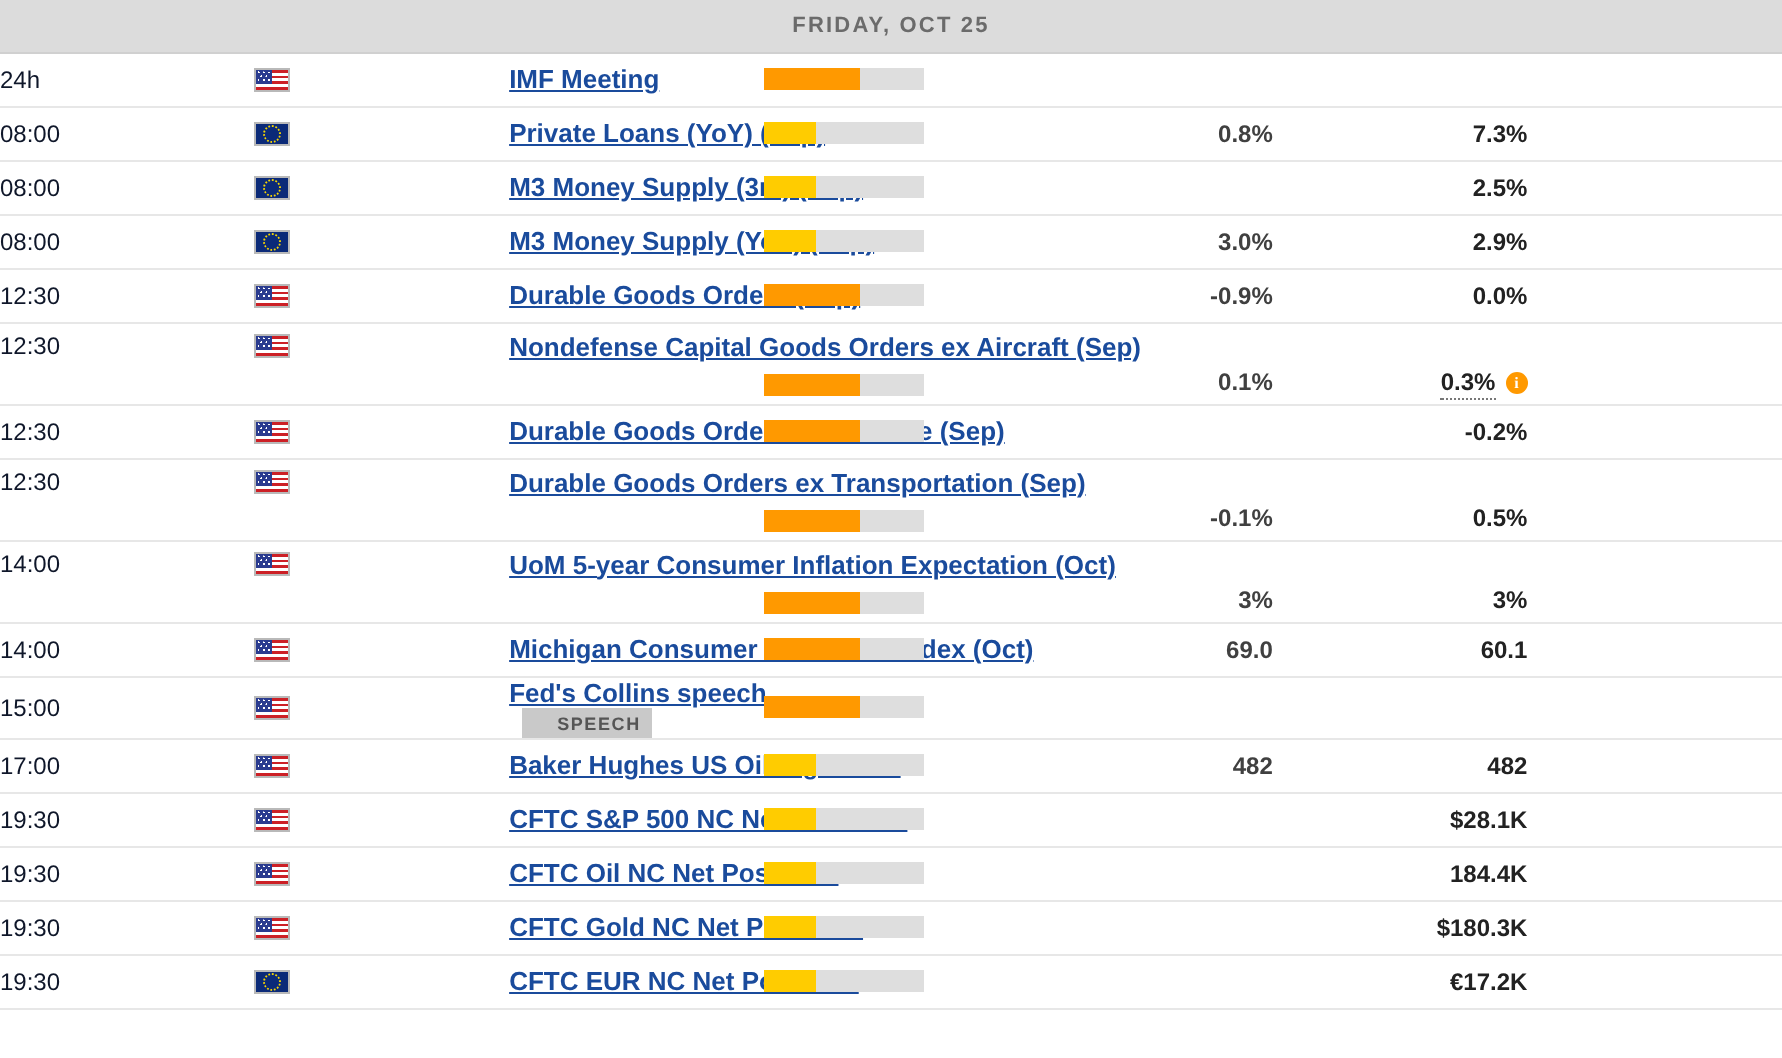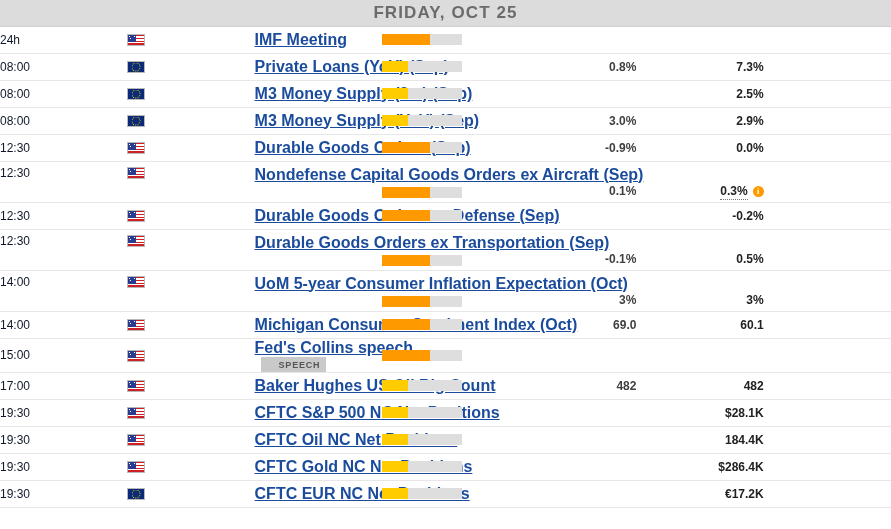--- a/index.html
+++ b/index.html
@@ -13,21 +13,21 @@
     color: #333333;
     overflow: hidden;
   }
 
   .calendar { width: 891px; border-collapse: collapse; table-layout: fixed; }
 
   
   .day-bar td {
     background: #dcdcdc;
     color: #6b6b6b;
-    font-size: 17px;
+    font-size: 11px;
     font-weight: bold;
     letter-spacing: 1.1px;
     text-align: center;
     height: 26px;
     padding: 0;
     border-top: 1px solid #d0d0d0;
     border-bottom: 1px solid #d0d0d0;
   }
   .day-bar.first td { border-top: none; }
 
@@ -49,21 +49,21 @@
   td.c-fcst  { width: 118px; text-align: right; padding-right: 14px; font-weight: bold; font-size: 12px; color: #222; white-space: nowrap; }
   td.c-pad   { width: auto; }
 
   tr.event.tall td.c-time,
   tr.event.tall td.c-flag,
   tr.event.tall td.c-event { vertical-align: top; padding-top: 4px; }
 
   
   .ev-link {
     color: #1a4b9c;
-    font-size: 16px;
+    font-size: 13px;
     font-weight: bold;
     text-decoration: underline;
     white-space: nowrap;
     cursor: pointer;
     display: inline;
   }
 
   
   .badge {
     display: inline-block;
@@ -321,21 +321,21 @@
       <tr class="event">
         <td class="c-time">19:30</td>
         <td class="c-flag"><span class="flag us"><span class="stripes"></span><span class="canton"></span></span></td>
         <td class="c-event"><span class="ev-link">CFTC Gold NC Net Positions</span></td>
         <td class="c-vol">
           <span class="vol v-low">
             <i></i>
           </span>
         </td>
         <td class="c-act"><span></span></td>
-        <td class="c-fcst"><span>$286.4K</span></td>
+        <td class="c-fcst"><span>$180.3K</span></td>
         <td class="c-pad"></td>
       </tr>
       <tr class="event">
         <td class="c-time">19:30</td>
         <td class="c-flag"><span class="flag eu"><span class="stars"></span></span></td>
         <td class="c-event"><span class="ev-link">CFTC EUR NC Net Positions</span></td>
         <td class="c-vol">
           <span class="vol v-low">
             <i></i>
           </span>

